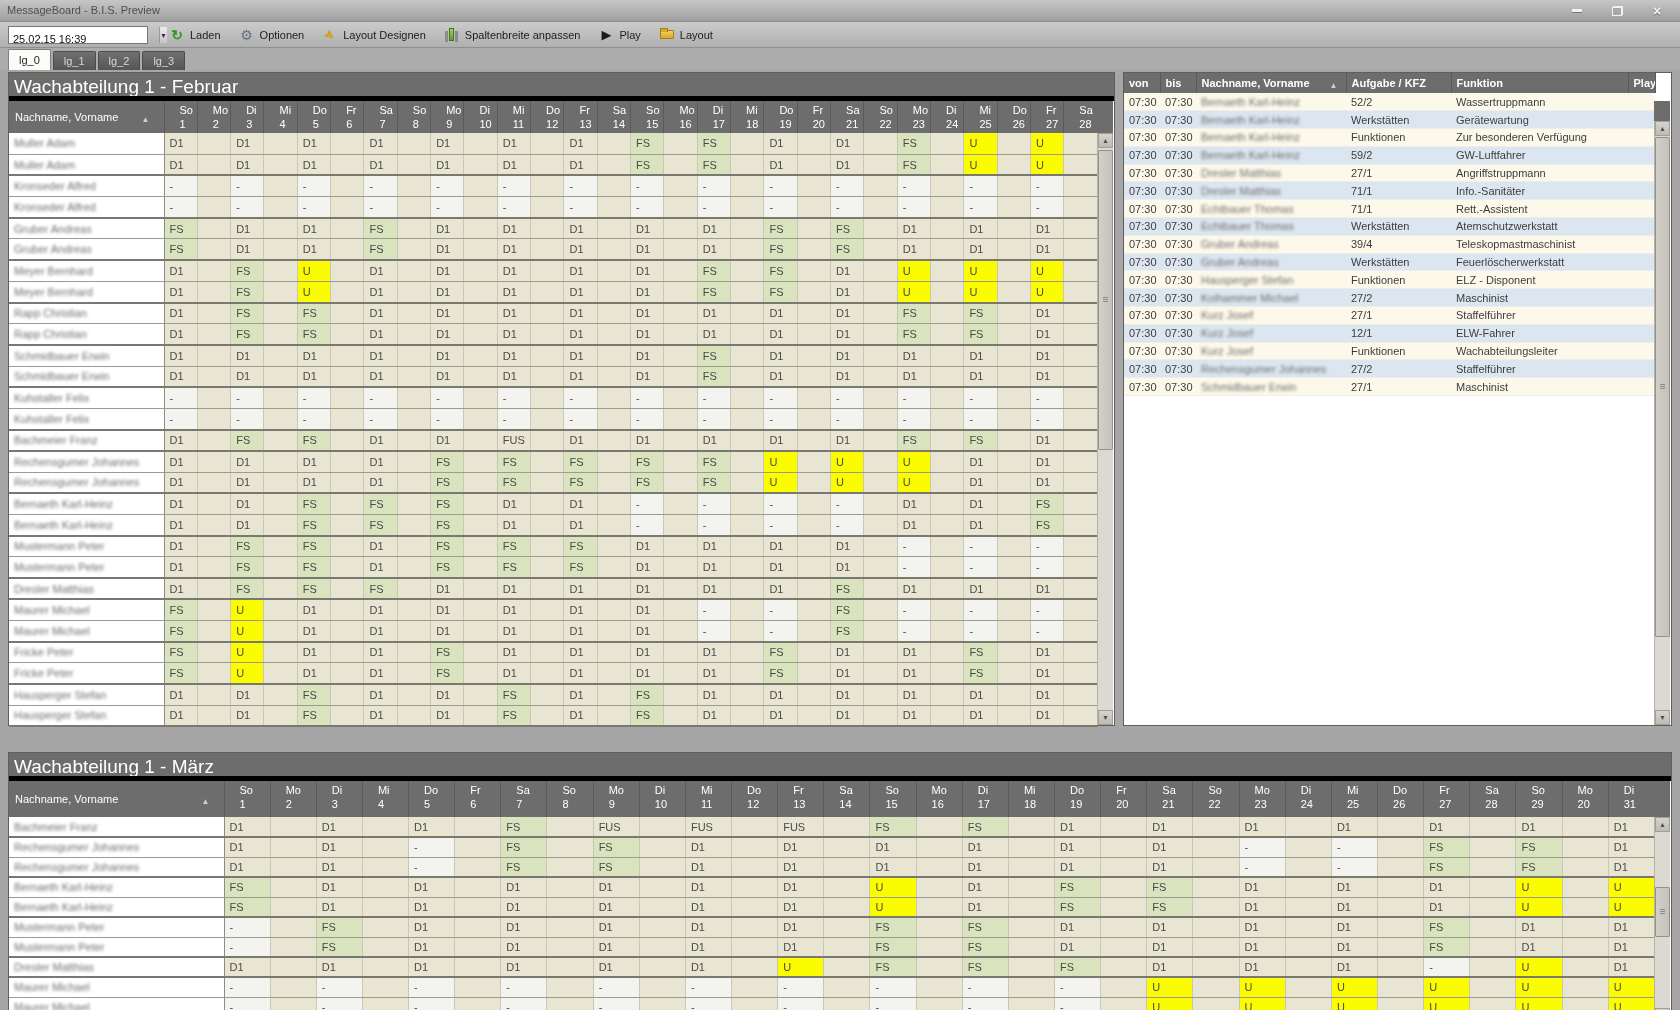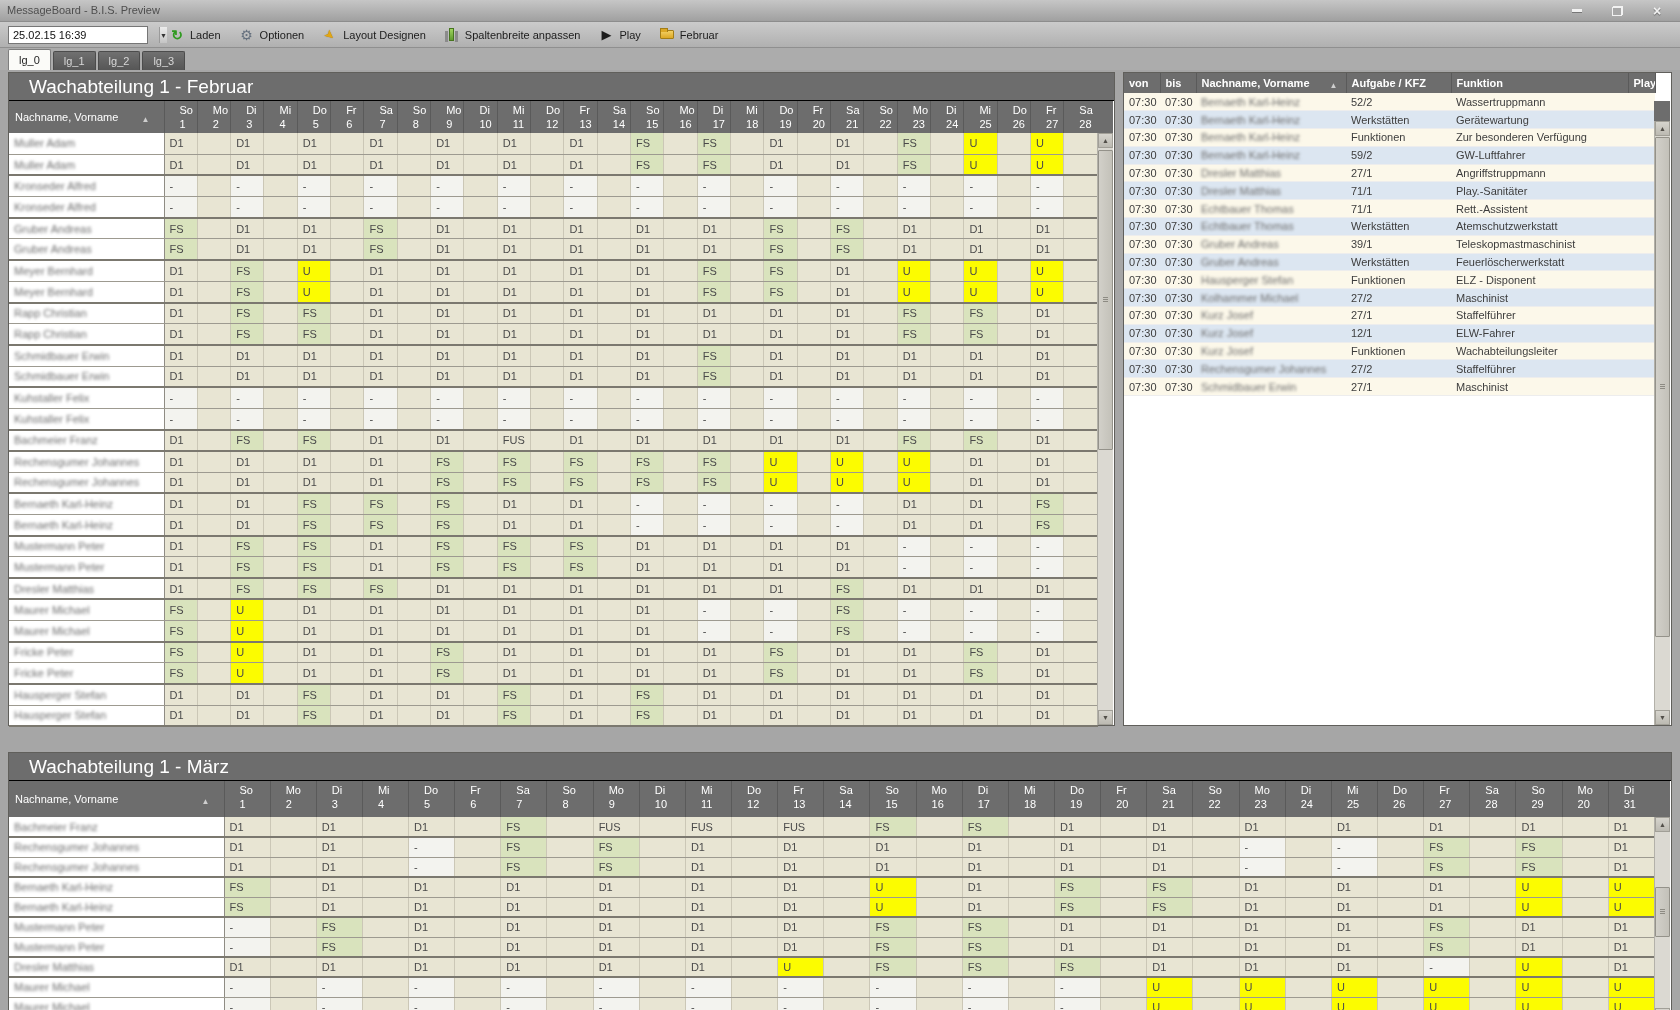--- a/index.html
+++ b/index.html
@@ -18,21 +18,21 @@
   .ico-max::before { content:""; position:absolute; right:0; top:0; width:8px; height:7px; border:1px solid #f2f2f2; }
   .ico-max::after  { content:""; position:absolute; left:0; bottom:0; width:8px; height:7px; border:1px solid #f2f2f2; background:#a8a8a8; }
   .ico-close { font-size:14px; font-weight:bold; text-shadow:0 1px 1px #666; }
 
   
   .toolbar { position:absolute; left:0; top:22px; width:1680px; height:26px;
              background:linear-gradient(#cbcbcb,#b0b0b0); border-bottom:1px solid #8f8f8f; }
   .datecombo { position:absolute; left:8px; top:4px; width:140px; height:18px;
                background:#fff; border:1px solid #767676; display:flex; }
   .datecombo input { flex:1; border:none; outline:none; background:transparent;
-                     font:11px "Liberation Sans",sans-serif; color:#101010; padding:4px 4px; }
+                     font:11px "Liberation Sans",sans-serif; color:#101010; padding:12px 4px; }
   .combo-btn { width:17px; background:linear-gradient(#ececec,#c4c4c4); border-left:1px solid #9a9a9a;
                display:flex; align-items:center; justify-content:center; font-size:7px; color:#333; }
   .toolbar-buttons { position:absolute; left:160px; top:0; height:25px; display:flex; align-items:center; }
   .tbtn { display:flex; align-items:center; height:22px; padding:0 9px; font-size:11px; color:#1c1c1c; cursor:default; }
   .ticon { display:inline-flex; width:16px; height:15px; align-items:center; justify-content:center;
            margin-right:5px; font-size:13px; }
   .icon-refresh { color:#2f9a1f; font-weight:bold; font-size:14px; }
   .icon-gear { color:#65707e; font-size:14px; }
   .icon-design { color:#e2a614; transform:rotate(40deg); font-size:12px; text-shadow:0 0 1px #8a6500; }
   .icon-bar { }
@@ -52,21 +52,21 @@
          background:linear-gradient(#707070,#565656); color:#d8d8d8;
          border:1px solid #4c4c4c; border-bottom:none; border-radius:2px 2px 0 0; }
   .tab.active { height:21px; background:#fbfbf8; color:#1e1e1e; border-color:#7e7e7e; }
 
   
   .panel { position:absolute; background:#fff; border:1px solid #605f5b; }
   #feb-panel { left:8px;    top:72px;  width:1107px; height:654px; }
   #std-panel { left:1123px; top:72px;  width:549px;  height:654px; }
   #mar-panel { left:8px;    top:732px; width:1664px; height:272px;margin-top:20px; }
   .panel-title { height:28px; background:#6d6d6d; color:#fff; font-size:19px; line-height:27px;
-                 padding-left:20px; border-bottom:1px solid #000000; white-space:nowrap; overflow:hidden; }
+                 padding-left:5px; border-bottom:5px solid #000000; white-space:nowrap; overflow:hidden; }
 
   
   table.roster { border-collapse:collapse; table-layout:fixed; }
   #feb-panel table.roster { width:1089px; }
   #mar-panel table.roster { width:1646px; }
   .roster thead th { background:#6d6d6d; color:#fff; font-weight:normal; font-size:11px; text-align:left;
                      border-right:1px solid #5a5a5a; overflow:hidden; white-space:nowrap; }
   #feb-panel .roster thead th { height:32px; }
   #mar-panel .roster thead th { height:36px; }
   th.day-h { vertical-align:top; padding:2px 0 0 15px; }
@@ -164,21 +164,21 @@
         <span class="tlabel">Spaltenbreite anpassen</span>
       </div>
       <div class="tbtn">
         <span class="ticon icon-play">▶</span>
         <span class="tlabel">Play</span>
       </div>
       <div class="tbtn">
         <span class="ticon icon-folder">
           <i></i>
         </span>
-        <span class="tlabel">Februar</span>
+        <span class="tlabel">Layout</span>
       </div>
     </div>
 </div>
 
 <div class="tabstrip">
   <div class="tabs">
       <div class="tab active">lg_0</div>
       <div class="tab">lg_1</div>
       <div class="tab">lg_2</div>
       <div class="tab">lg_3</div>
@@ -1278,21 +1278,21 @@
           <td><span class="name-blur">Dresler Matthias</span></td>
           <td>27/1</td>
           <td>Angriffstruppmann</td>
           <td></td>
         </tr>
         <tr class="r-blue">
           <td>07:30</td>
           <td>07:30</td>
           <td><span class="name-blur">Dresler Matthias</span></td>
           <td>71/1</td>
-          <td>Play.-Sanitäter</td>
+          <td>Info.-Sanitäter</td>
           <td></td>
         </tr>
         <tr class="r-cream">
           <td>07:30</td>
           <td>07:30</td>
           <td><span class="name-blur">Echtbauer Thomas</span></td>
           <td>71/1</td>
           <td>Rett.-Assistent</td>
           <td></td>
         </tr>
@@ -1301,21 +1301,21 @@
           <td>07:30</td>
           <td><span class="name-blur">Echtbauer Thomas</span></td>
           <td>Werkstätten</td>
           <td>Atemschutzwerkstatt</td>
           <td></td>
         </tr>
         <tr class="r-cream">
           <td>07:30</td>
           <td>07:30</td>
           <td><span class="name-blur">Gruber Andreas</span></td>
-          <td>39/1</td>
+          <td>39/4</td>
           <td>Teleskopmastmaschinist</td>
           <td></td>
         </tr>
         <tr class="r-blue">
           <td>07:30</td>
           <td>07:30</td>
           <td><span class="name-blur">Gruber Andreas</span></td>
           <td>Werkstätten</td>
           <td>Feuerlöscherwerkstatt</td>
           <td></td>

